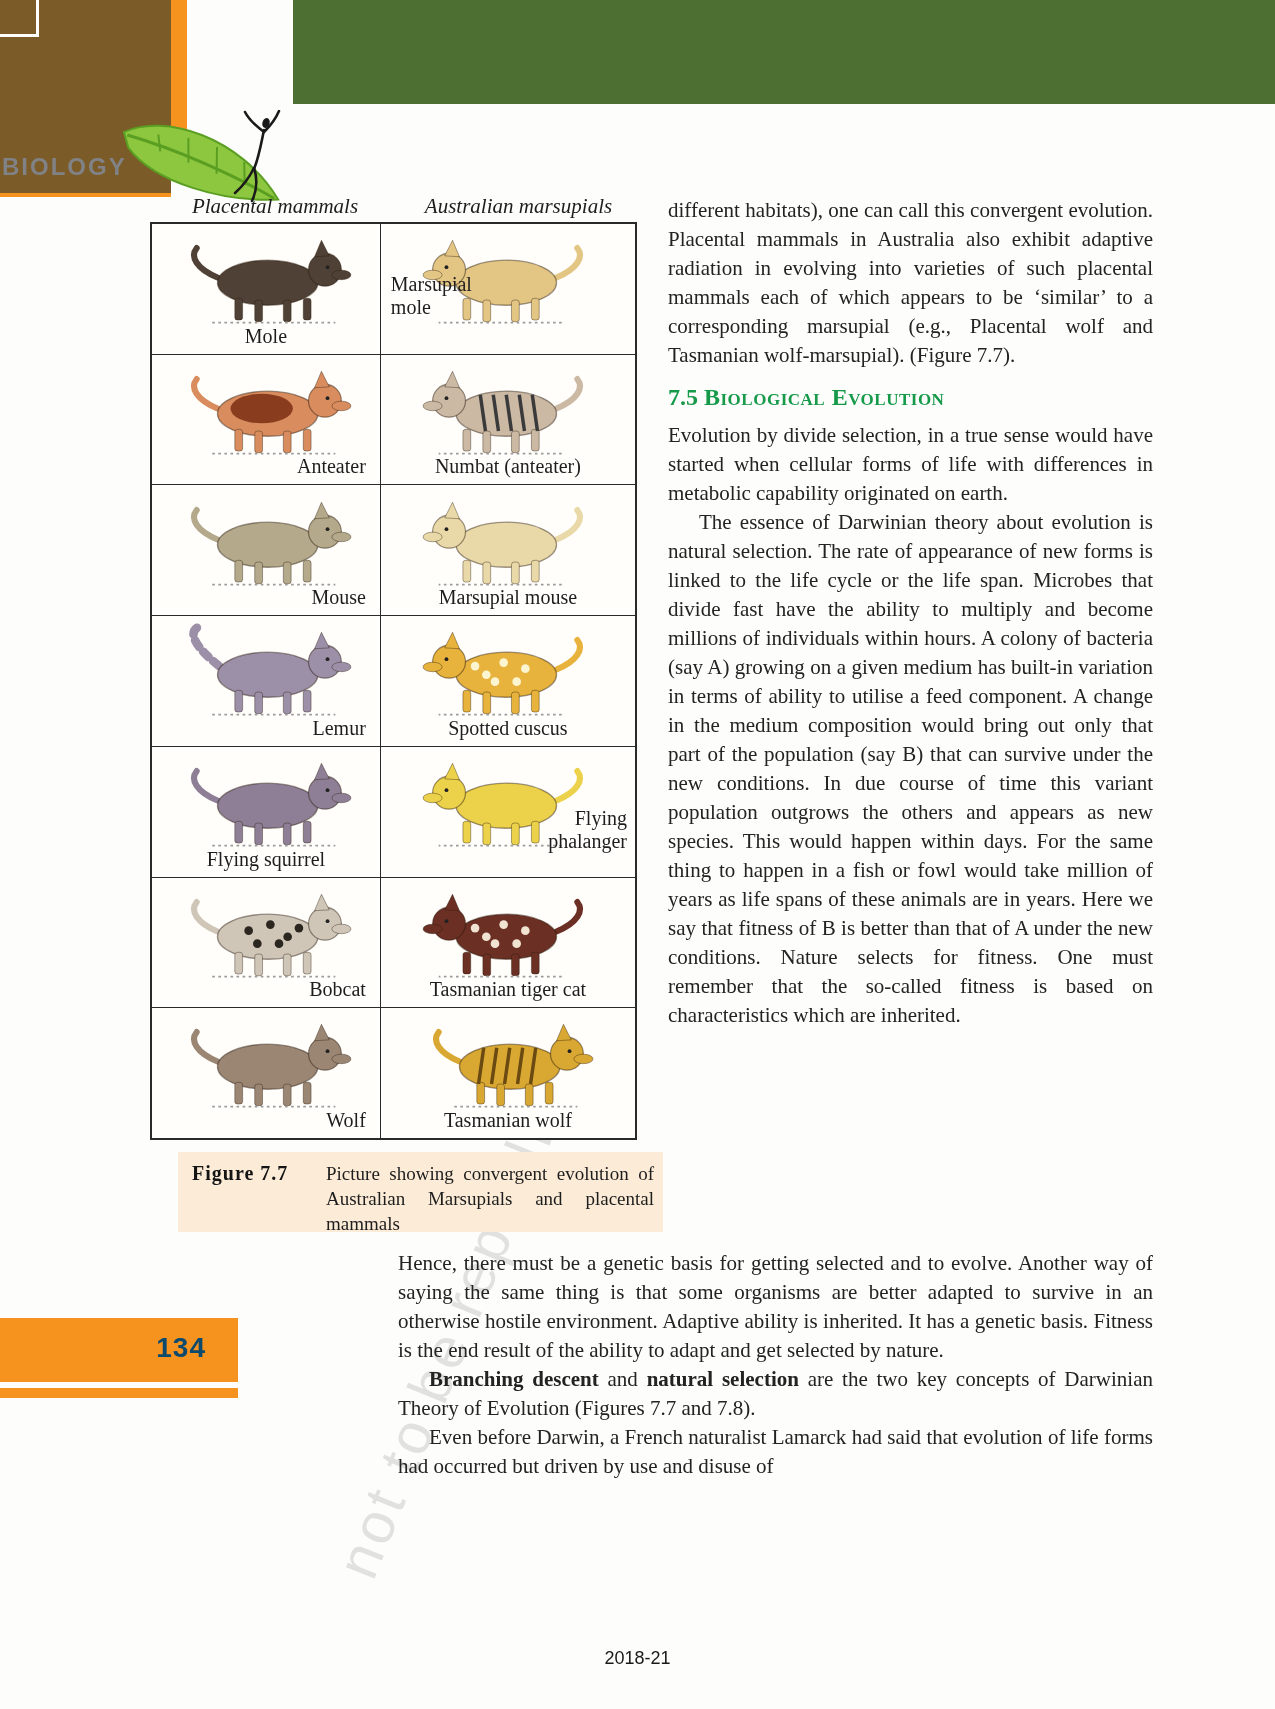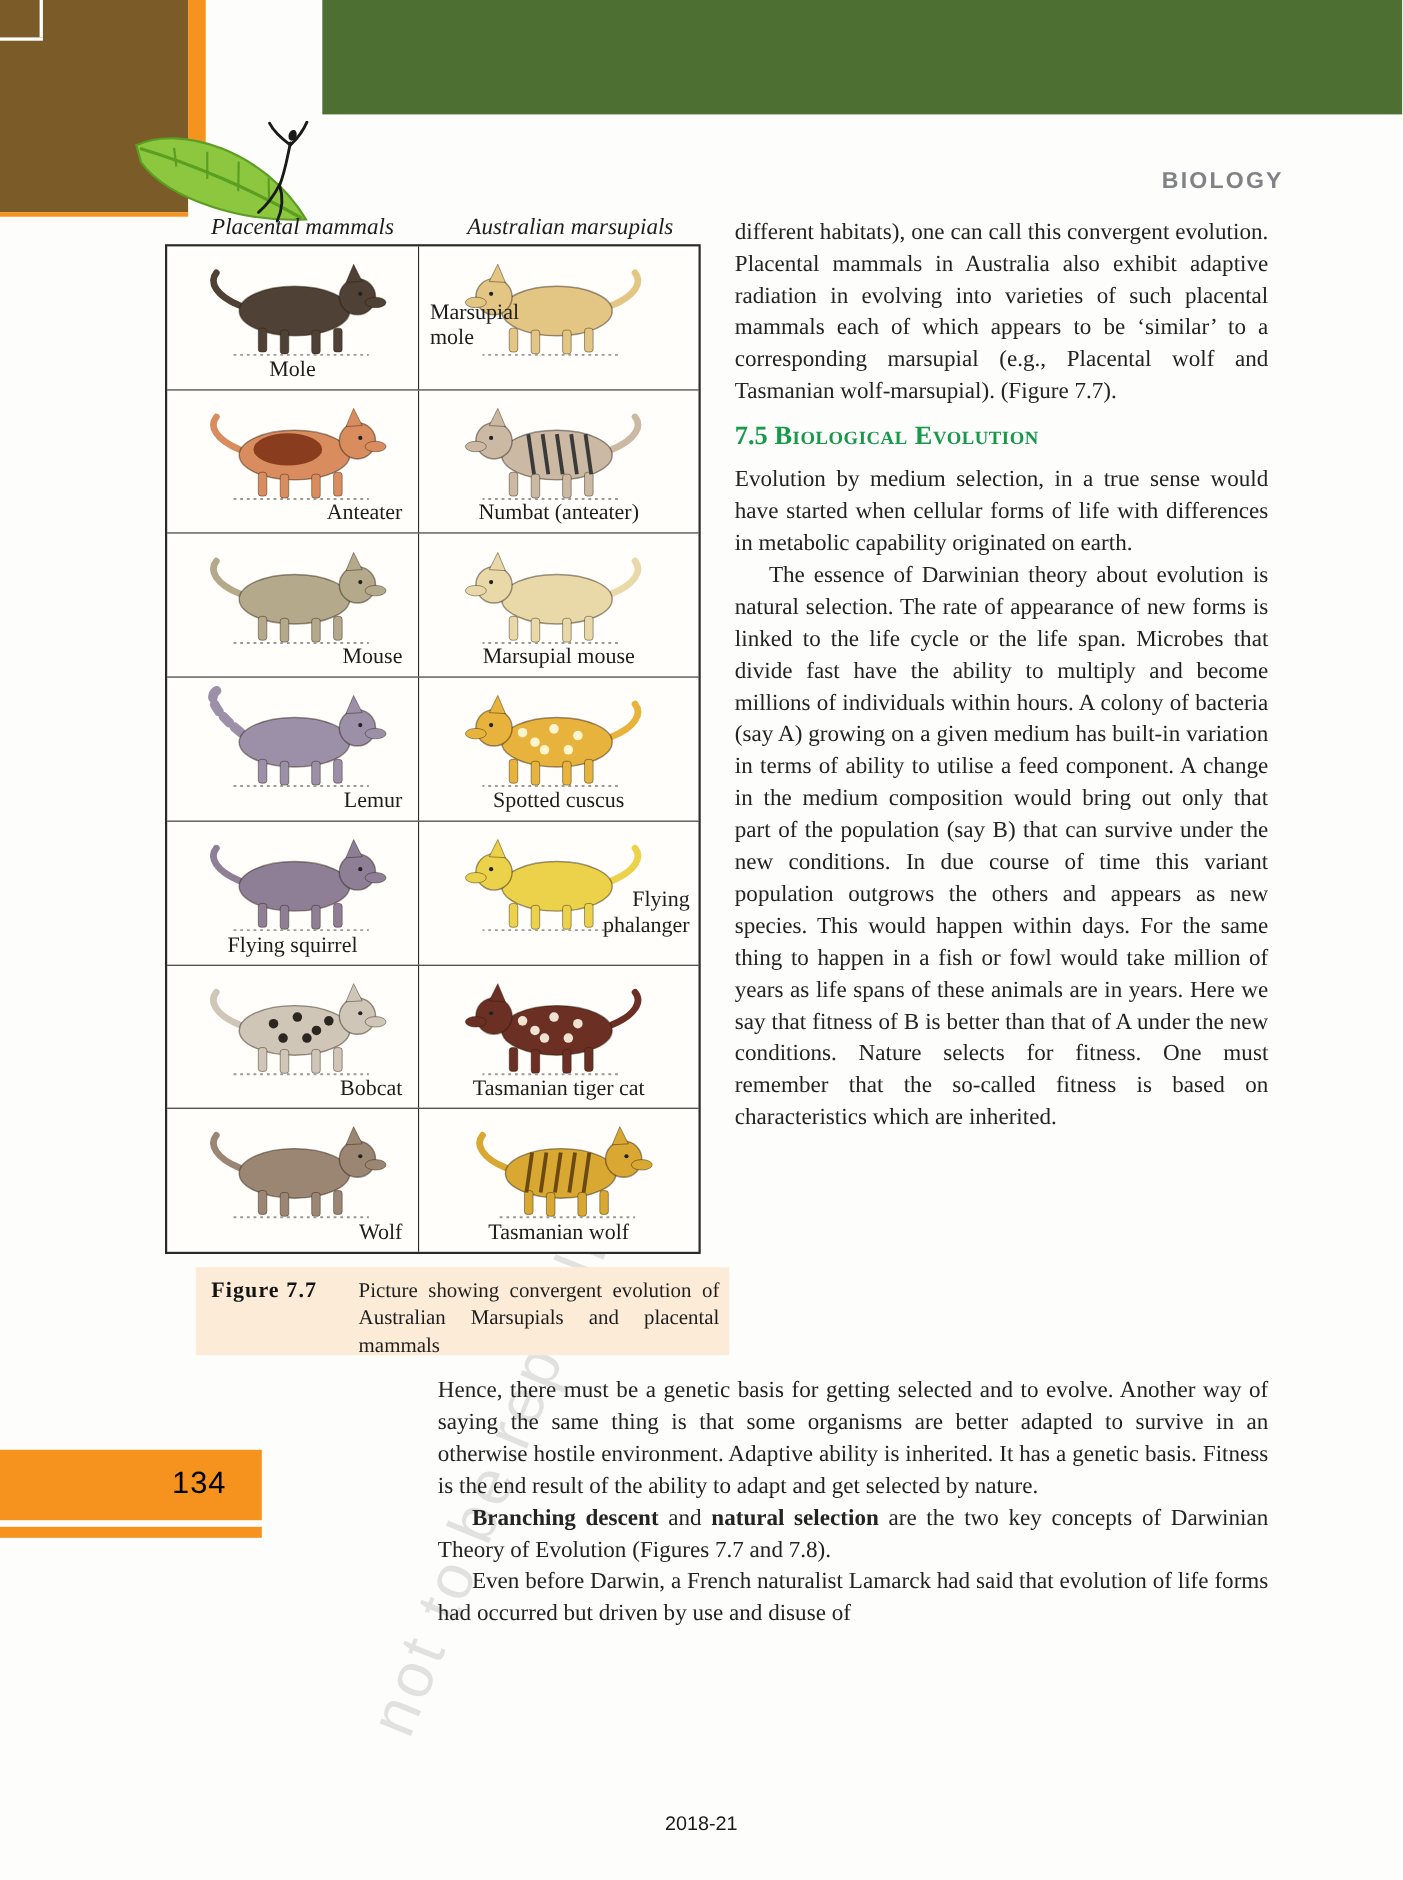--- a/index.html
+++ b/index.html
@@ -8,22 +8,22 @@
 
   
   .brown-block{position:absolute; left:0; top:0; width:171px; height:193px; background:var(--brown);}
   .brown-underline{position:absolute; left:0; top:193px; width:171px; height:4px; background:var(--orange);}
   .orange-stripe{position:absolute; left:171px; top:0; width:16px; height:177px; background:var(--orange);}
   .green-band{position:absolute; left:293px; top:0; width:982px; height:104px; background:var(--band-green);}
   .corner-mark-v{position:absolute; left:36px; top:0; width:3px; height:34px; background:#ffffff;}
   .corner-mark-h{position:absolute; left:0;  top:34px; width:39px; height:3px; background:#ffffff;}
   .leaf-wrap{position:absolute; left:112px; top:122px; width:180px; height:88px;}
   .dancer-wrap{position:absolute; left:228px; top:110px; width:95px; height:100px;}
-  .biology-label{position:absolute; left:12px; top:153px; width:1155px; text-align:right;
-      font-family:"Liberation Sans", sans-serif; font-size:21px; letter-spacing:2px;
+  .biology-label{position:absolute; left:2px; top:153px; width:1155px; text-align:left;
+      font-family:"Liberation Sans", sans-serif; font-size:24px; letter-spacing:2px;
       color:#808285; font-weight:bold;}
 
   
   .wm{position:absolute; font-family:"Liberation Sans", sans-serif; color:#c6c6c6; opacity:.5;
       white-space:nowrap; transform-origin:left bottom; pointer-events:none;}
   .wm-1{left:527px; top:1000px; font-size:76px; letter-spacing:8px; transform:rotate(-68deg);}
   .wm-2{left:385px; top:1520px; font-size:58px; letter-spacing:4px; transform:rotate(-68deg);}
 
   
   .fig-headers{position:absolute; left:150px; top:194px; width:487px; display:flex;font-style:italic;}
@@ -59,22 +59,22 @@
   .section-heading .num{font-size:24px;}
   .section-heading .title{font-size:24px; font-variant:small-caps; letter-spacing:.5px;}
   .indent{text-indent:31px;}
 
   
   .bottom-block{position:absolute; left:398px; top:1249px; width:755px;}
   .bottom-block p{margin:0; font-size:21px; line-height:29px; text-align:justify;}
 
   
   .page-num-block{position:absolute; left:0; top:1318px; width:238px; height:64px; background:var(--orange);}
-  .page-num{position:absolute; right:32px; top:14px; color:#000000; font-family:"Liberation Sans", sans-serif;
-      font-size:28px; font-weight:normal; letter-spacing:1px;}
+  .page-num{position:absolute; right:32px; top:14px; color:#0c4a6e; font-family:"Liberation Sans", sans-serif;
+      font-size:28px; font-weight:bold; letter-spacing:1px;}
   .page-num-bar{position:absolute; left:0; top:1388px; width:238px; height:10px; background:var(--orange);}
   .footer-year{position:absolute; left:0; top:1648px; width:1275px; text-align:center;
       font-family:"Liberation Sans", sans-serif; font-size:18px; color:#1a1a1a;}
 </style>
 </head>
 <body>
 
 <div class="page" style="--band-green: #4d7032; --brown: #7b5b27; --orange: #f6921e; --heading-green: #169a4a; --caption-bg: #fcecd7;">
 
   <div class="brown-block"></div>
@@ -429,21 +429,21 @@
     <div class="cap-label">Figure 7.7</div>
     <div class="cap-text">Picture showing convergent evolution of Australian Marsupials and placental mammals</div>
   </div>
 
   <div class="article-col">
     <p>different habitats), one can call this convergent evolution. Placental mammals in Australia also exhibit adaptive radiation in evolving into varieties of such placental mammals each of which appears to be ‘similar’ to a corresponding marsupial (e.g., Placental wolf and Tasmanian wolf-marsupial). (Figure 7.7).</p>
     <h2 class="section-heading">
       <span class="num">7.5</span>
       <span class="title">Biological Evolution</span>
     </h2>
-    <p>Evolution by medium selection, in a true sense would have started when cellular forms of life with differences in metabolic capability originated on earth.</p>
+    <p>Evolution by divide selection, in a true sense would have started when cellular forms of life with differences in metabolic capability originated on earth.</p>
     <p class="indent">The essence of Darwinian theory about evolution is natural selection. The rate of appearance of new forms is linked to the life cycle or the life span. Microbes that divide fast have the ability to multiply and become millions of individuals within hours. A colony of bacteria (say A) growing on a given medium has built-in variation in terms of ability to utilise a feed component. A change in the medium composition would bring out only that part of the population (say B) that can survive under the new conditions. In due course of time this variant population outgrows the others and appears as new species. This would happen within days. For the same thing to happen in a fish or fowl would take million of years as life spans of these animals are in years. Here we say that fitness of B is better than that of A under the new conditions. Nature selects for fitness. One must remember that the so-called fitness is based on characteristics which are inherited.</p>
   </div>
 
   <div class="bottom-block">
     <p>Hence, there must be a genetic basis for getting selected and to evolve. Another way of saying the same thing is that some organisms are better adapted to survive in an otherwise hostile environment. Adaptive ability is inherited. It has a genetic basis. Fitness is the end result of the ability to adapt and get selected by nature.</p>
     <p class="indent"><b>Branching descent</b><span> and </span><b>natural selection</b><span> are the two key concepts of Darwinian Theory of Evolution (Figures 7.7 and 7.8).</span></p>
     <p class="indent">Even before Darwin, a French naturalist Lamarck had said that evolution of life forms had occurred but driven by use and disuse of</p>
   </div>
 
   <div class="page-num-block">

